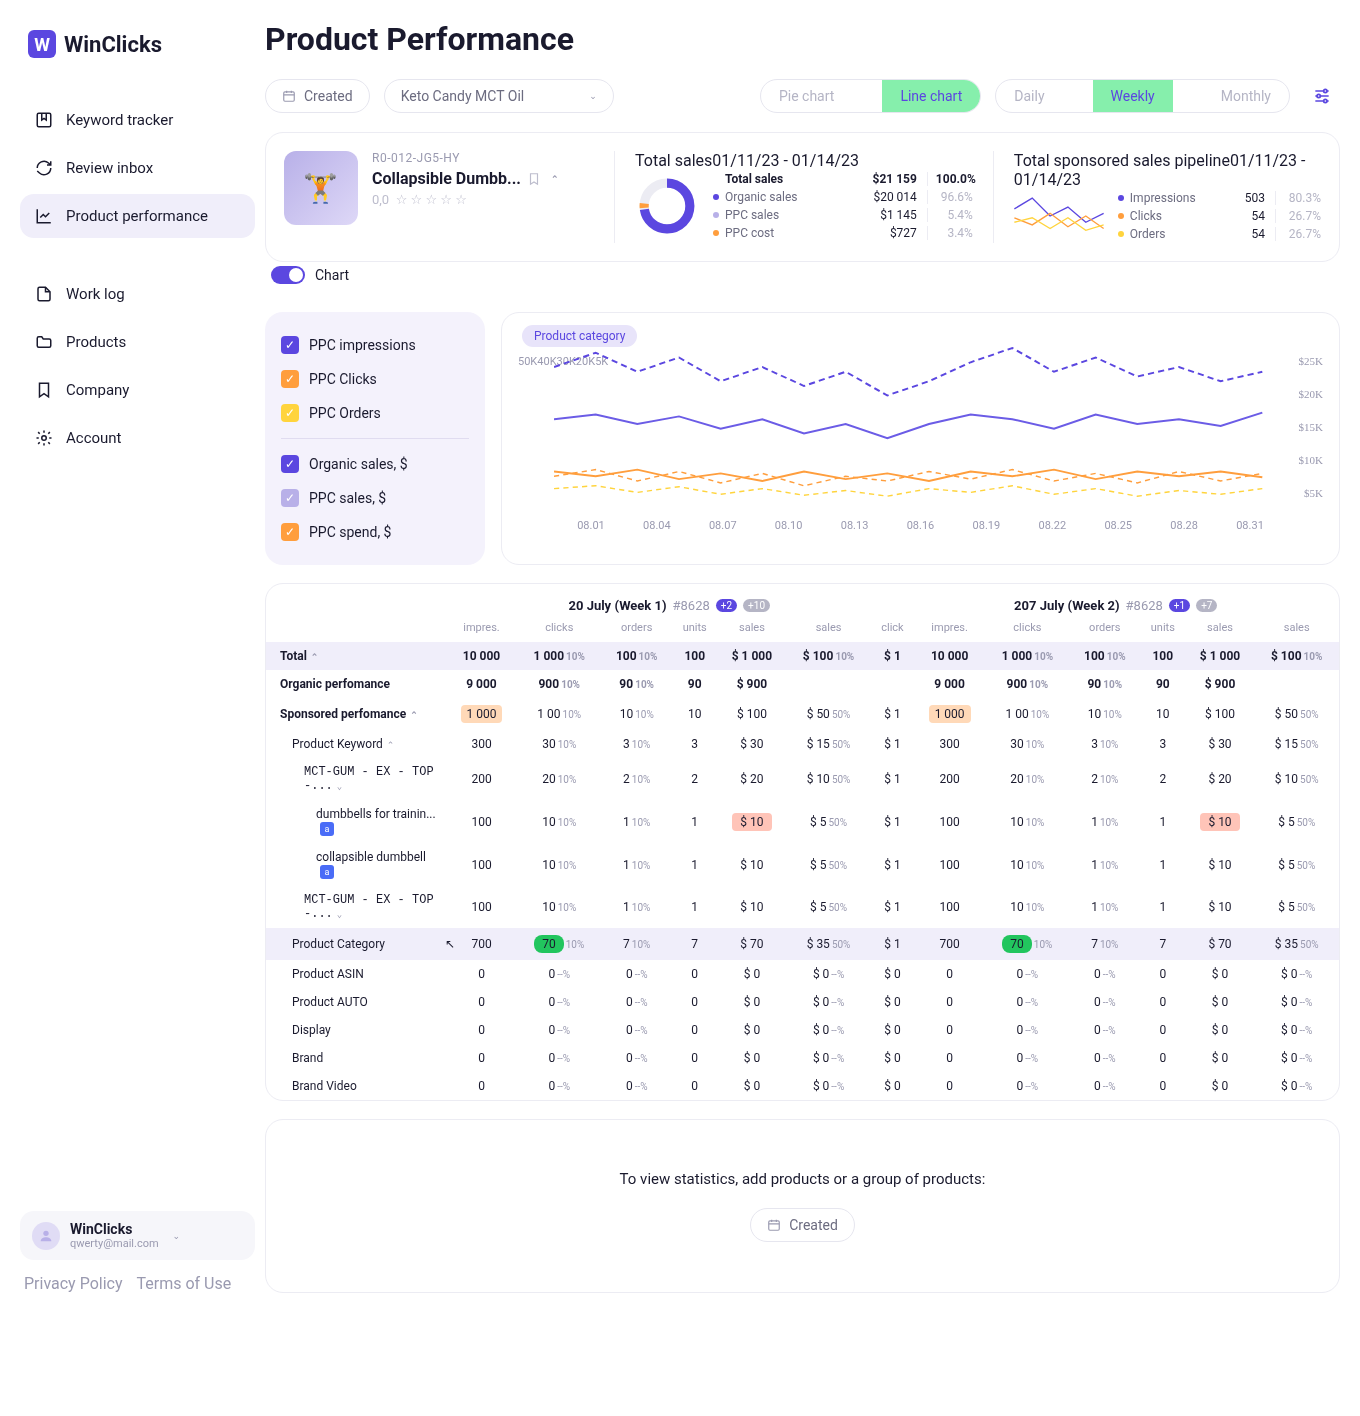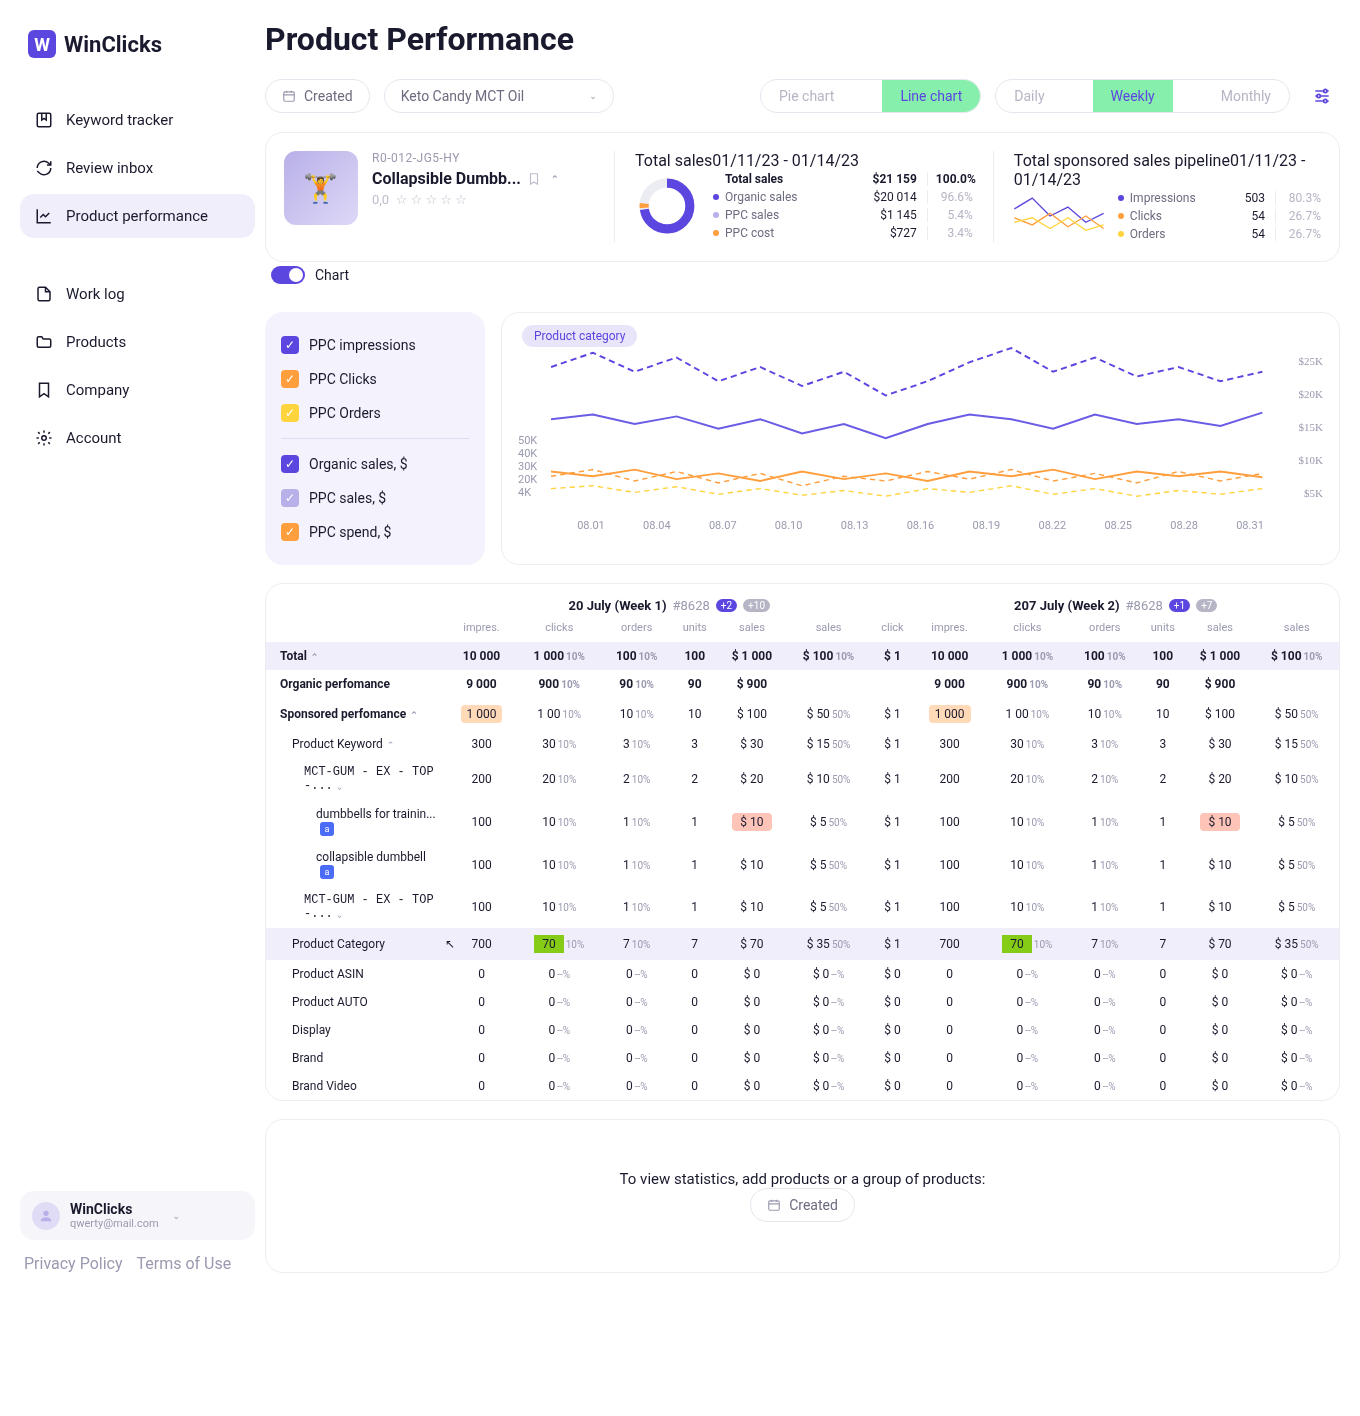--- a/index.html
+++ b/index.html
@@ -73,25 +73,25 @@
 td:first-child { text-align: left; padding-left: 14px; }
 tr.total td { background: #f0eefa; font-weight: 700; }
 tr.organic td, tr.sponsored td:first-child { font-weight: 700; }
 tr.highlight td { background: #f0eefa; }
 .indent-1 { padding-left: 26px !important; }
 .indent-2 { padding-left: 38px !important; font-family: Liberation Mono, monospace; }
 .indent-3 { padding-left: 50px !important; }
 .pct-sm { font-size: 10px; color: #9a9ab0; margin-left:2px; }
 .hl-orange { background: #ffd9b8; border-radius: 4px; padding: 2px 6px; display: inline-block; }
 .hl-red { background: #ffc4b8; border-radius: 4px; padding: 2px 8px; display: inline-block; }
-.hl-purple { background: #84cc16; border-radius: 0; padding: 2px 8px; display: inline-block; }
+.hl-purple { background: #22c55e; border-radius: 8px; padding: 2px 8px; display: inline-block; }
 .amz { display:inline-block;width:14px;height:14px;background:#4a6cf7;color:#fff;border-radius:3px;font-size:9px;line-height:14px;text-align:center;margin-left:4px; }
 .chev { font-size: 9px; color: #9a9ab0; margin-left: 4px; }
 .empty-card { border:1px solid #ececf3;border-radius:18px;padding:50px 20px;text-align:center; }
-.empty-msg { font-size: 15px; color: #1a1a2e; }
+.empty-msg { font-size: 15px; color: #1a1a2e; margin-bottom: 20px; }
 .empty-inputs { display: flex; justify-content: center; gap: 14px; }
 svg { display: block; }
 </style>
 </head>
 <body>
 
 <div class="app">
   <aside class="sidebar">
     <div class="logo-row">
       <div class="logo-badge">W</div>
@@ -329,26 +329,26 @@
       <span>PPC sales, $</span>
     </div>
           <div class="series-item">
       <span class="chk" style="background:#ff9e3d">✓</span>
       <span>PPC spend, $</span>
     </div>
         </div>
       <div class="chart-card">
         <div class="chart-badge">Product category</div>
         <div style="display:flex;">
-          <div id="ylabels-left" style="display:flex;flex-direction:column;justify-content:flex-end;height:170px;padding-top:26px;font-size:11px;color:#9a9ab0;width:36px;">
+          <div id="ylabels-left" style="display:flex;flex-direction:row;justify-content:flex-start;height:170px;padding-top:26px;font-size:11px;color:#9a9ab0;width:36px;">
               <span>50K</span>
               <span>40K</span>
               <span>30K</span>
               <span>20K</span>
-              <span>4K</span>
+              <span>5K</span>
             </div>
           <svg class="chart-svg" viewBox="0 0 700 200" preserveAspectRatio="none">
             <polyline points="0,40 40,25 80,45 120,30 160,55 200,40 240,60 280,45 320,70 360,55 400,35 440,20 480,45 520,30 560,50 600,40 640,55 680,45" fill="none" stroke="#5b47e0" stroke-width="2" stroke-dasharray="6 4"></polyline>
             <polyline points="0,95 40,90 80,100 120,92 160,105 200,95 240,110 280,100 320,115 360,100 400,90 440,95 480,105 520,90 560,100 600,95 640,102 680,88" fill="none" stroke="#6b5ce6" stroke-width="2"></polyline>
             <polyline points="0,150 40,155 80,148 120,158 160,152 200,160 240,150 280,158 320,152 360,160 400,150 440,155 480,148 520,158 560,150 600,155 640,150 680,156" fill="none" stroke="#ff9e3d" stroke-width="2"></polyline>
             <polyline points="0,155 40,148 80,160 120,150 160,162 200,152 240,165 280,155 320,160 360,150 400,158 440,148 480,160 520,152 560,162 600,150 640,160 680,152" fill="none" stroke="#ff9e3d" stroke-width="1.5" stroke-dasharray="5 4"></polyline>
             <polyline points="0,168 40,165 80,172 120,166 160,174 200,168 240,175 280,170 320,176 360,168 400,172 440,165 480,174 520,168 560,176 600,170 640,174 680,168" fill="none" stroke="#ffd43d" stroke-width="1.5" stroke-dasharray="5 4"></polyline>
           </svg>
           <div id="ylabels-right" style="display:flex;flex-direction:column;justify-content:space-between;height:170px;padding-top:26px;font-size:11px;color:#9a9ab0;width:44px;text-align:right;font-family:Liberation Serif, serif;">
               <span>$25K</span>

